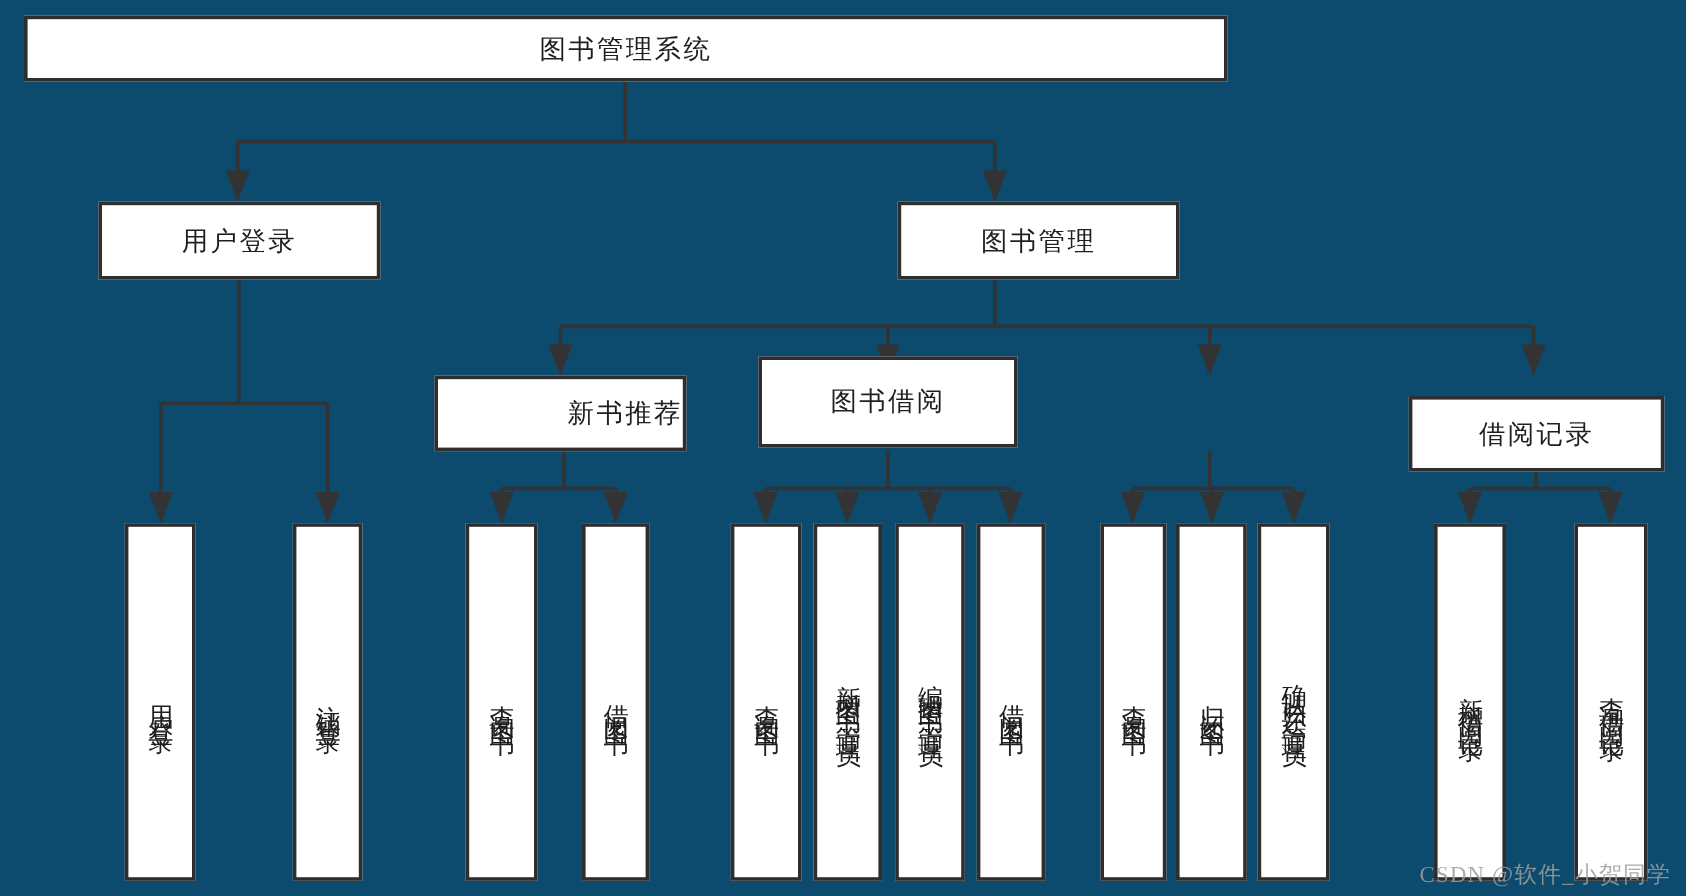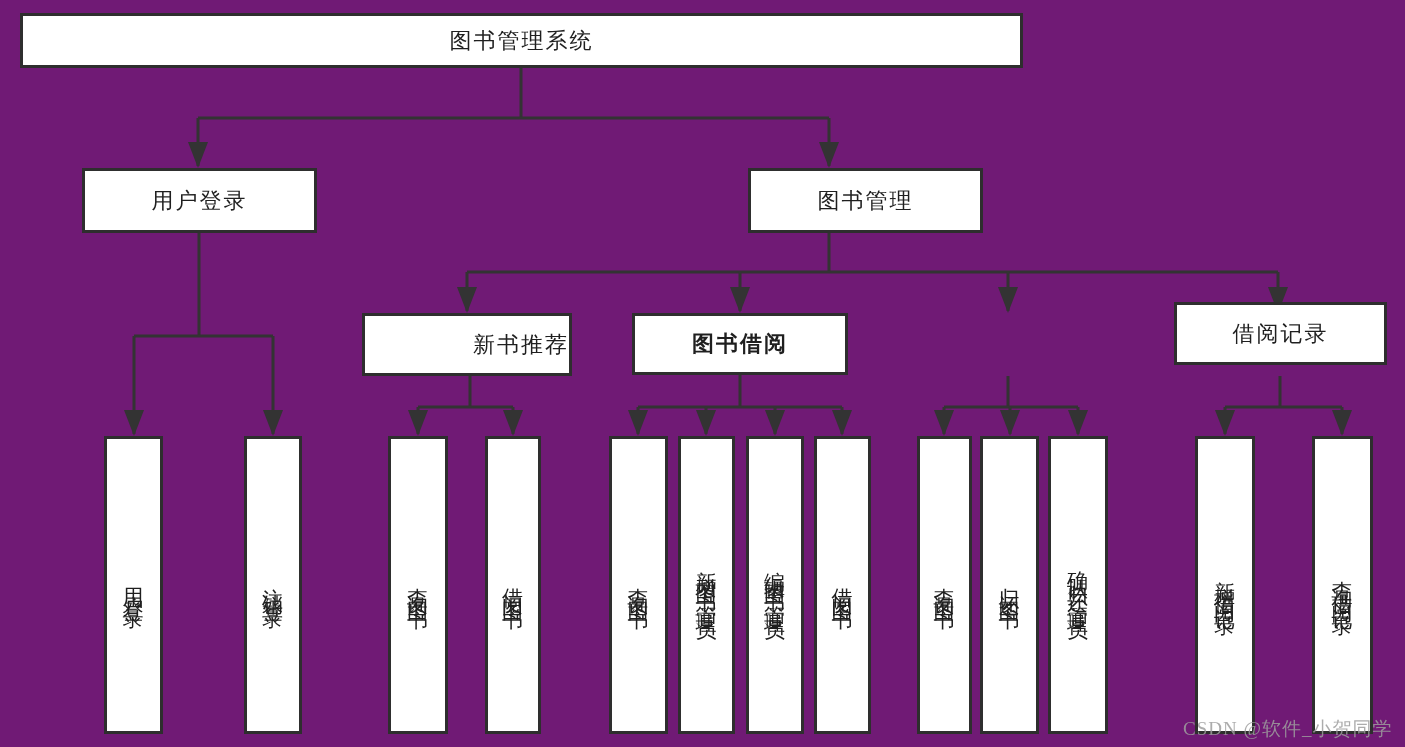--- a/index.html
+++ b/index.html
@@ -1,20 +1,20 @@
 <!DOCTYPE html>
 <html><head>
 <meta charset="utf-8">
 <style>
   html, body { margin: 0; padding: 0; background: #ffffff; }
   .stage {
     position: relative;
     width: 1405px;
     height: 747px;
-    background: #701a75;
+    background: #0c4a6e;
     font-family: "Liberation Sans", sans-serif;
     overflow: hidden;
   }
   svg.connectors {
     position: absolute;
     left: 0; top: 0;
     width: 1405px; height: 747px;
     z-index: 1;
   }
   .node {
@@ -130,24 +130,24 @@
   <div class="node h" style="left:82px; top:168px; width:235px; height:65px;">
     <span class="lbl">用户登录</span>
   </div>
   <div class="node h" style="left:712px; top:168px; width:235px; height:65px;margin-left:36px;">
     <span class="lbl">图书管理</span>
   </div>
 
   <div class="node h" style="left:362px; top:313px; width:210px; height:63px;justify-content:flex-end;">
     <span class="lbl">新书推荐</span>
   </div>
-  <div class="node h" style="left:632px; top:313px; width:216px; height:62px;font-weight:bold;">
+  <div class="node h" style="left:632px; top:297px; width:216px; height:76px;">
     <span class="lbl">图书借阅</span>
   </div>
-  <div class="node h" style="left:1174px; top:302px; width:213px; height:63px;">
+  <div class="node h" style="left:1174px; top:330px; width:213px; height:63px;">
     <span class="lbl">借阅记录</span>
   </div>
 
   <div class="node v" style="left:104px; top:436px; width:59px; height:298px;">
     <span class="lbl">用户登录</span>
   </div>
   <div class="node v" style="left:244px; top:436px; width:58px; height:298px;">
     <span class="lbl">注销登录</span>
   </div>
 

